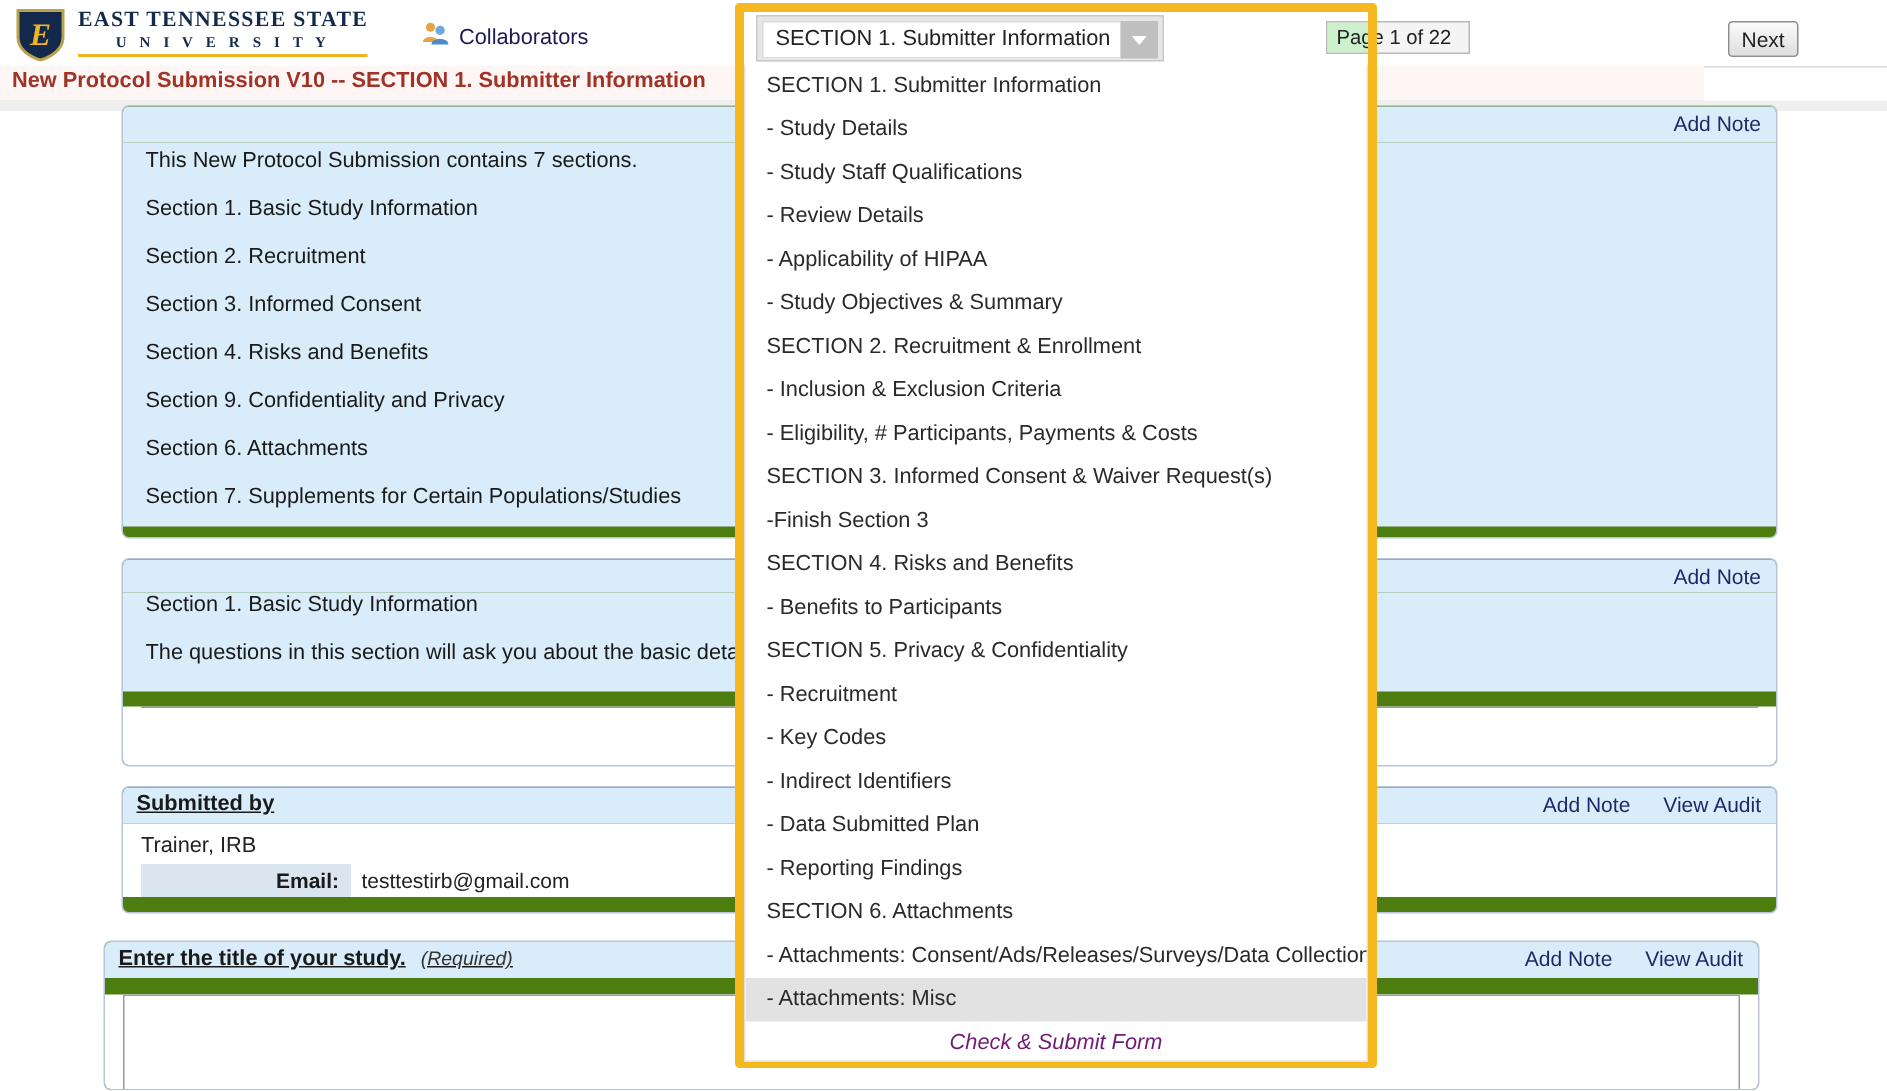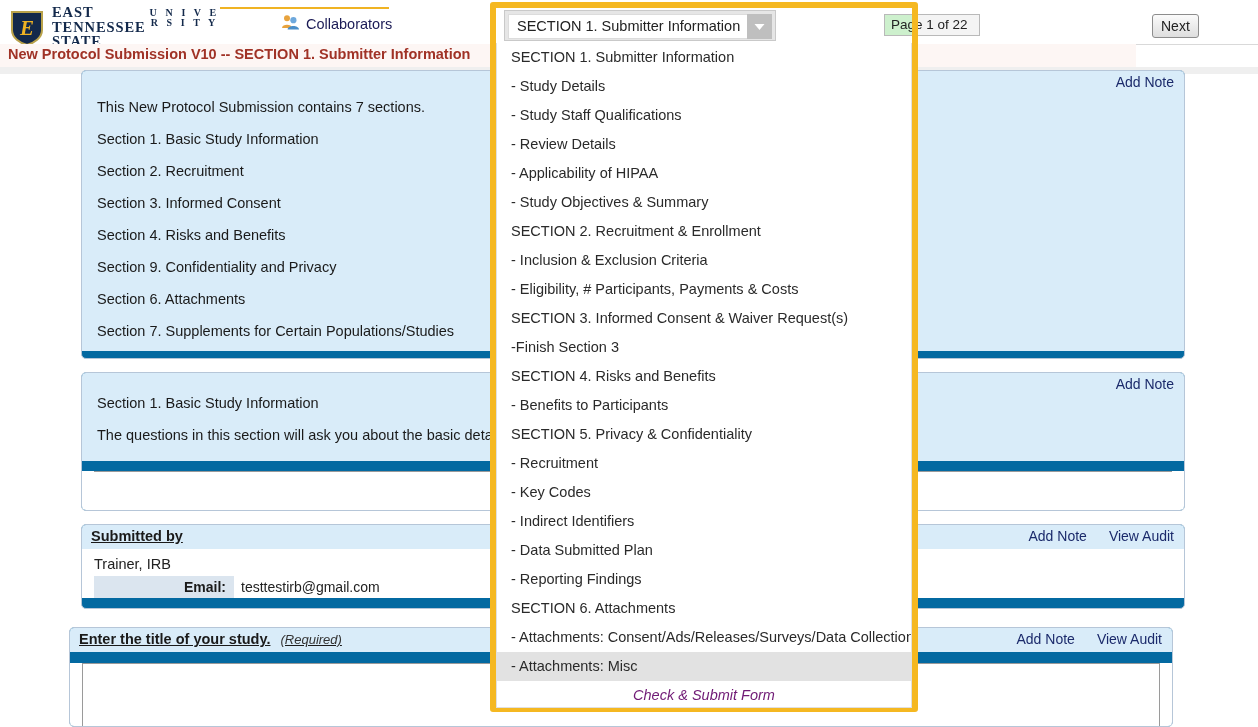--- a/index.html
+++ b/index.html
@@ -30,21 +30,21 @@
     display: flex;
     align-items: center;
     gap: 8px;
   }
   .shield {
     width: 34px; height: 36px;
     position: relative;
   }
   .logo-text {
     display: flex;
-    flex-direction: row;
+    flex-direction: column;
     line-height: 1;
     padding-bottom: 2px;
   }
   .logo-line1 {
     font-family: "Liberation Serif", serif;
     font-weight: bold;
     font-size: 14.5px;
     letter-spacing: 0.9px;
     color: #13294b;
   }
@@ -139,21 +139,21 @@
     width: 1258px; height: 7px;
     background: #efefef;
   }
 
   
   .panel {
     position: absolute;
     box-sizing: border-box;
     border: 1px solid #b6c6d8;
     border-radius: 5px;
-    background: #0369a1;
+    background: #4d7c0f;
     overflow: hidden;
   }
   .panel-head {
     position: relative;
     background: #d9ecf9;
     min-height: 22px;
   }
   .panel-blue {
     background: #d9ecf9;
   }

